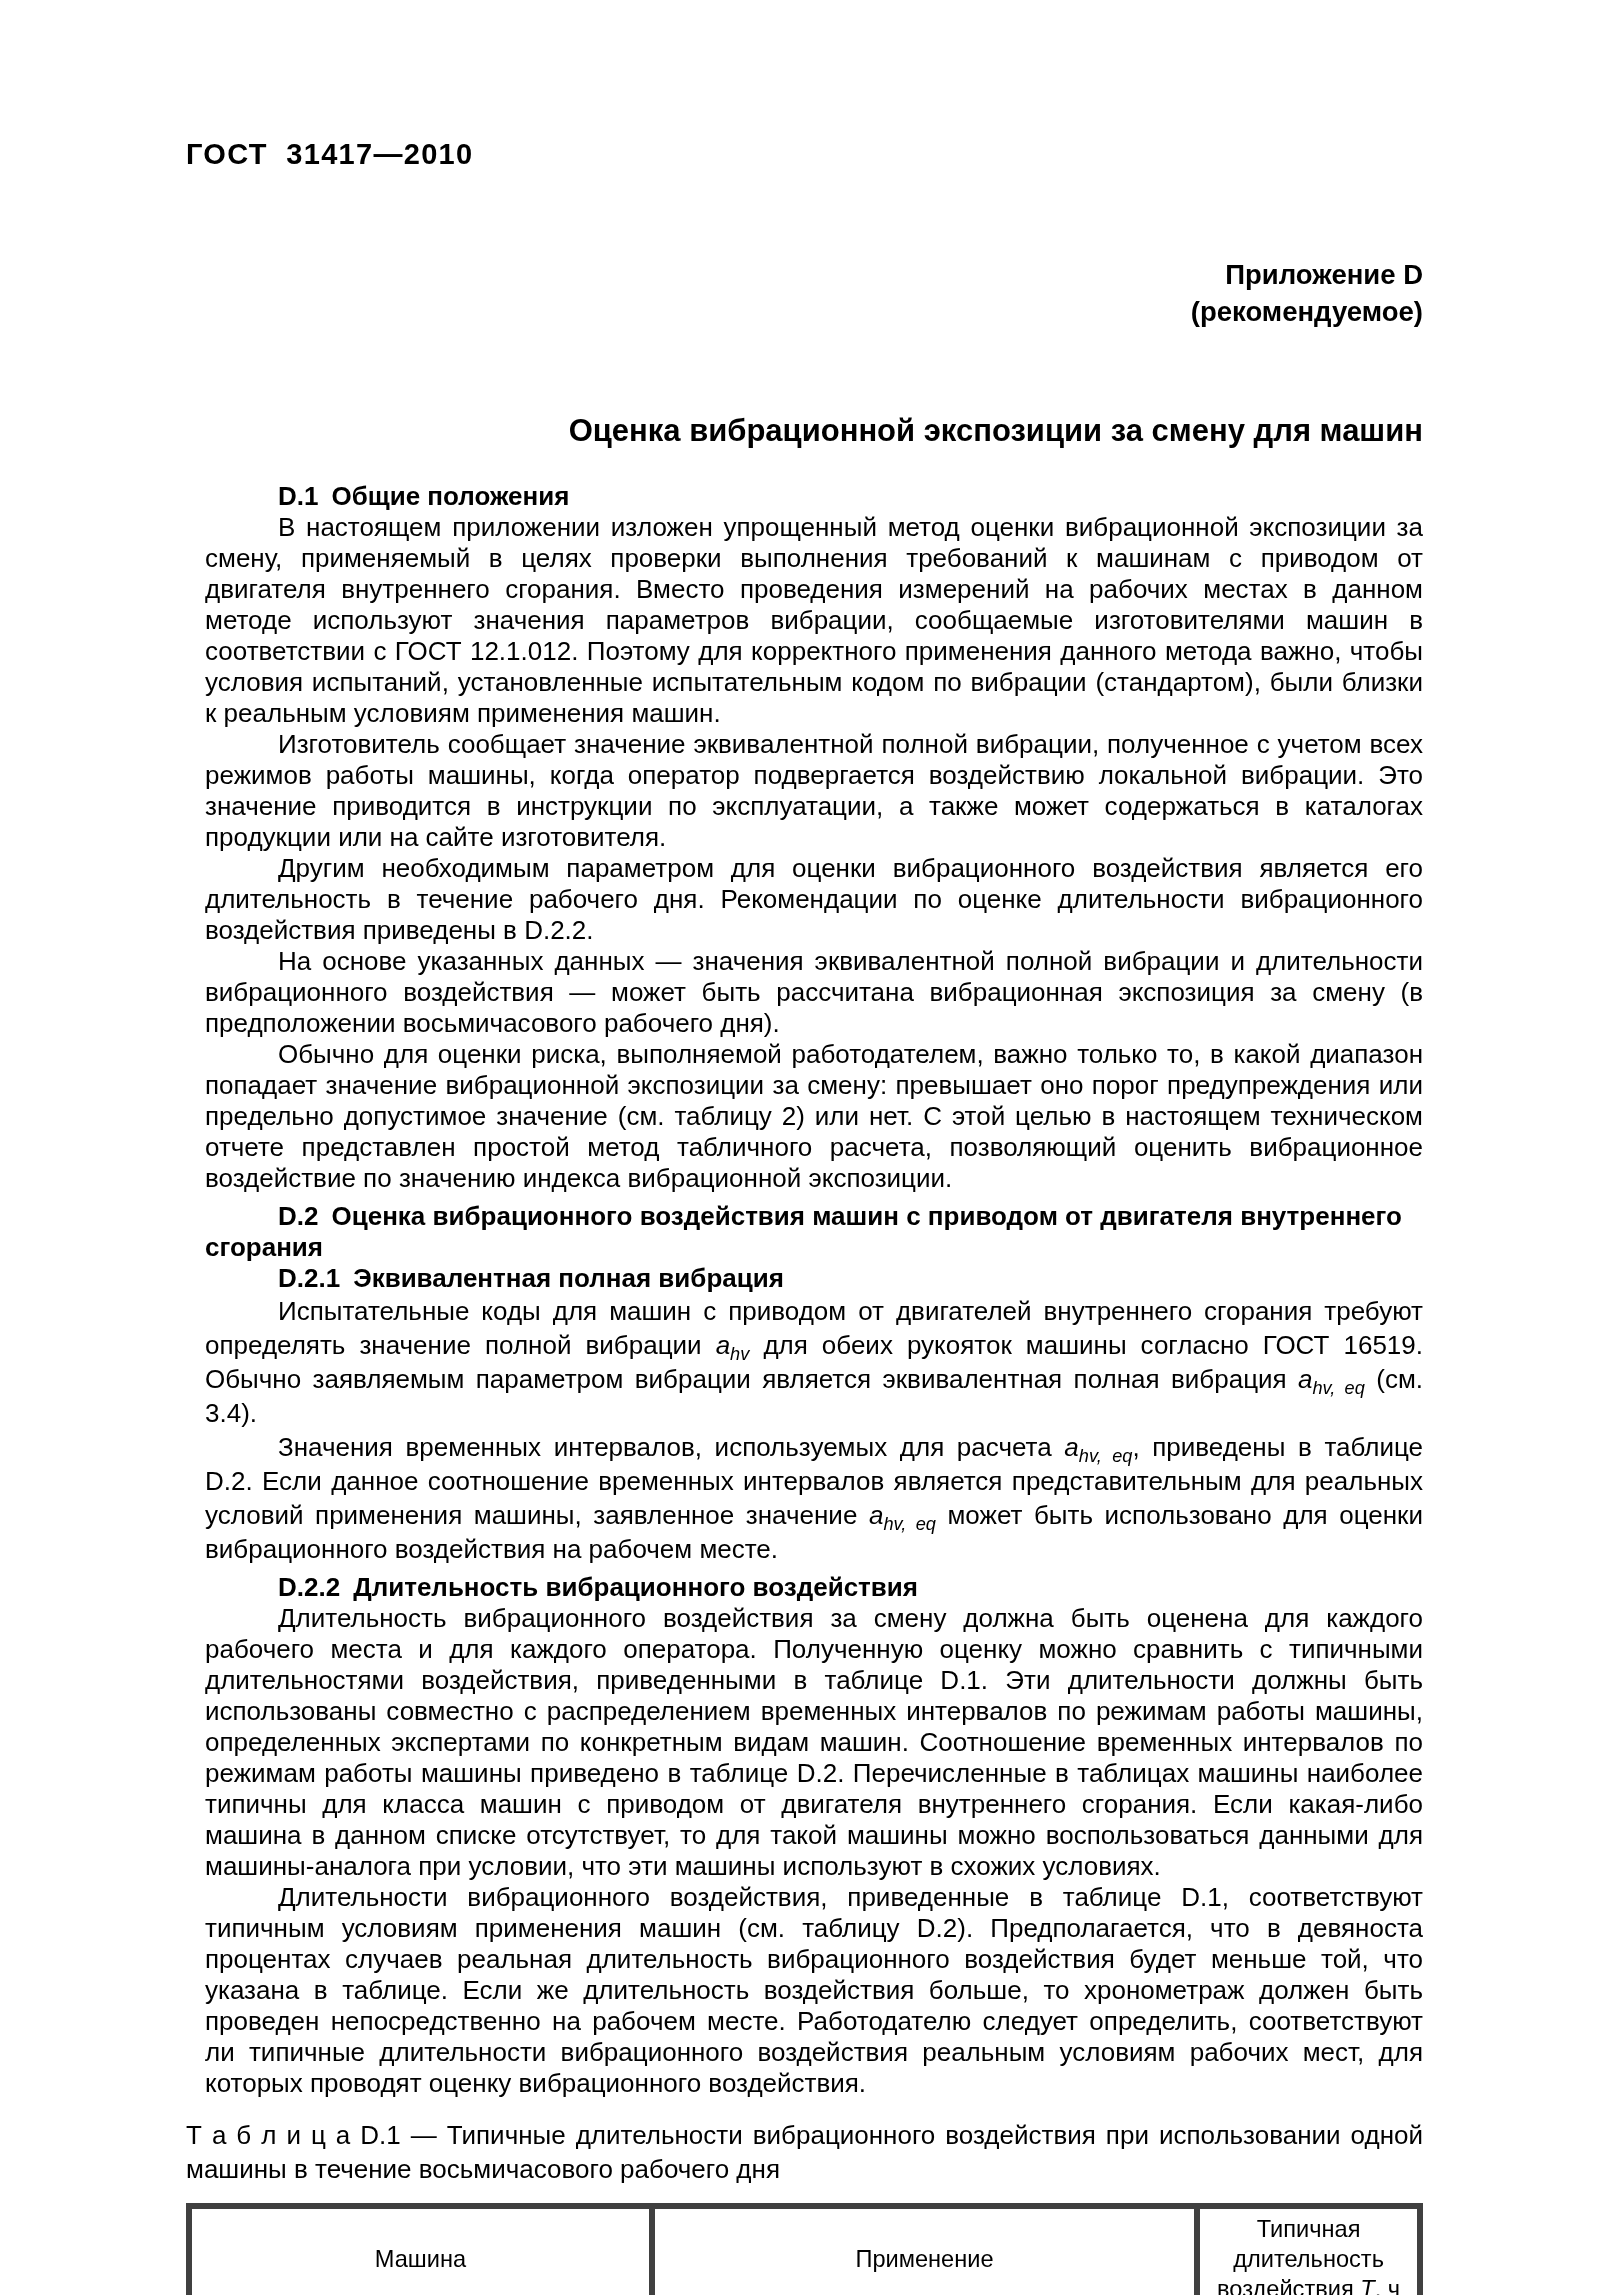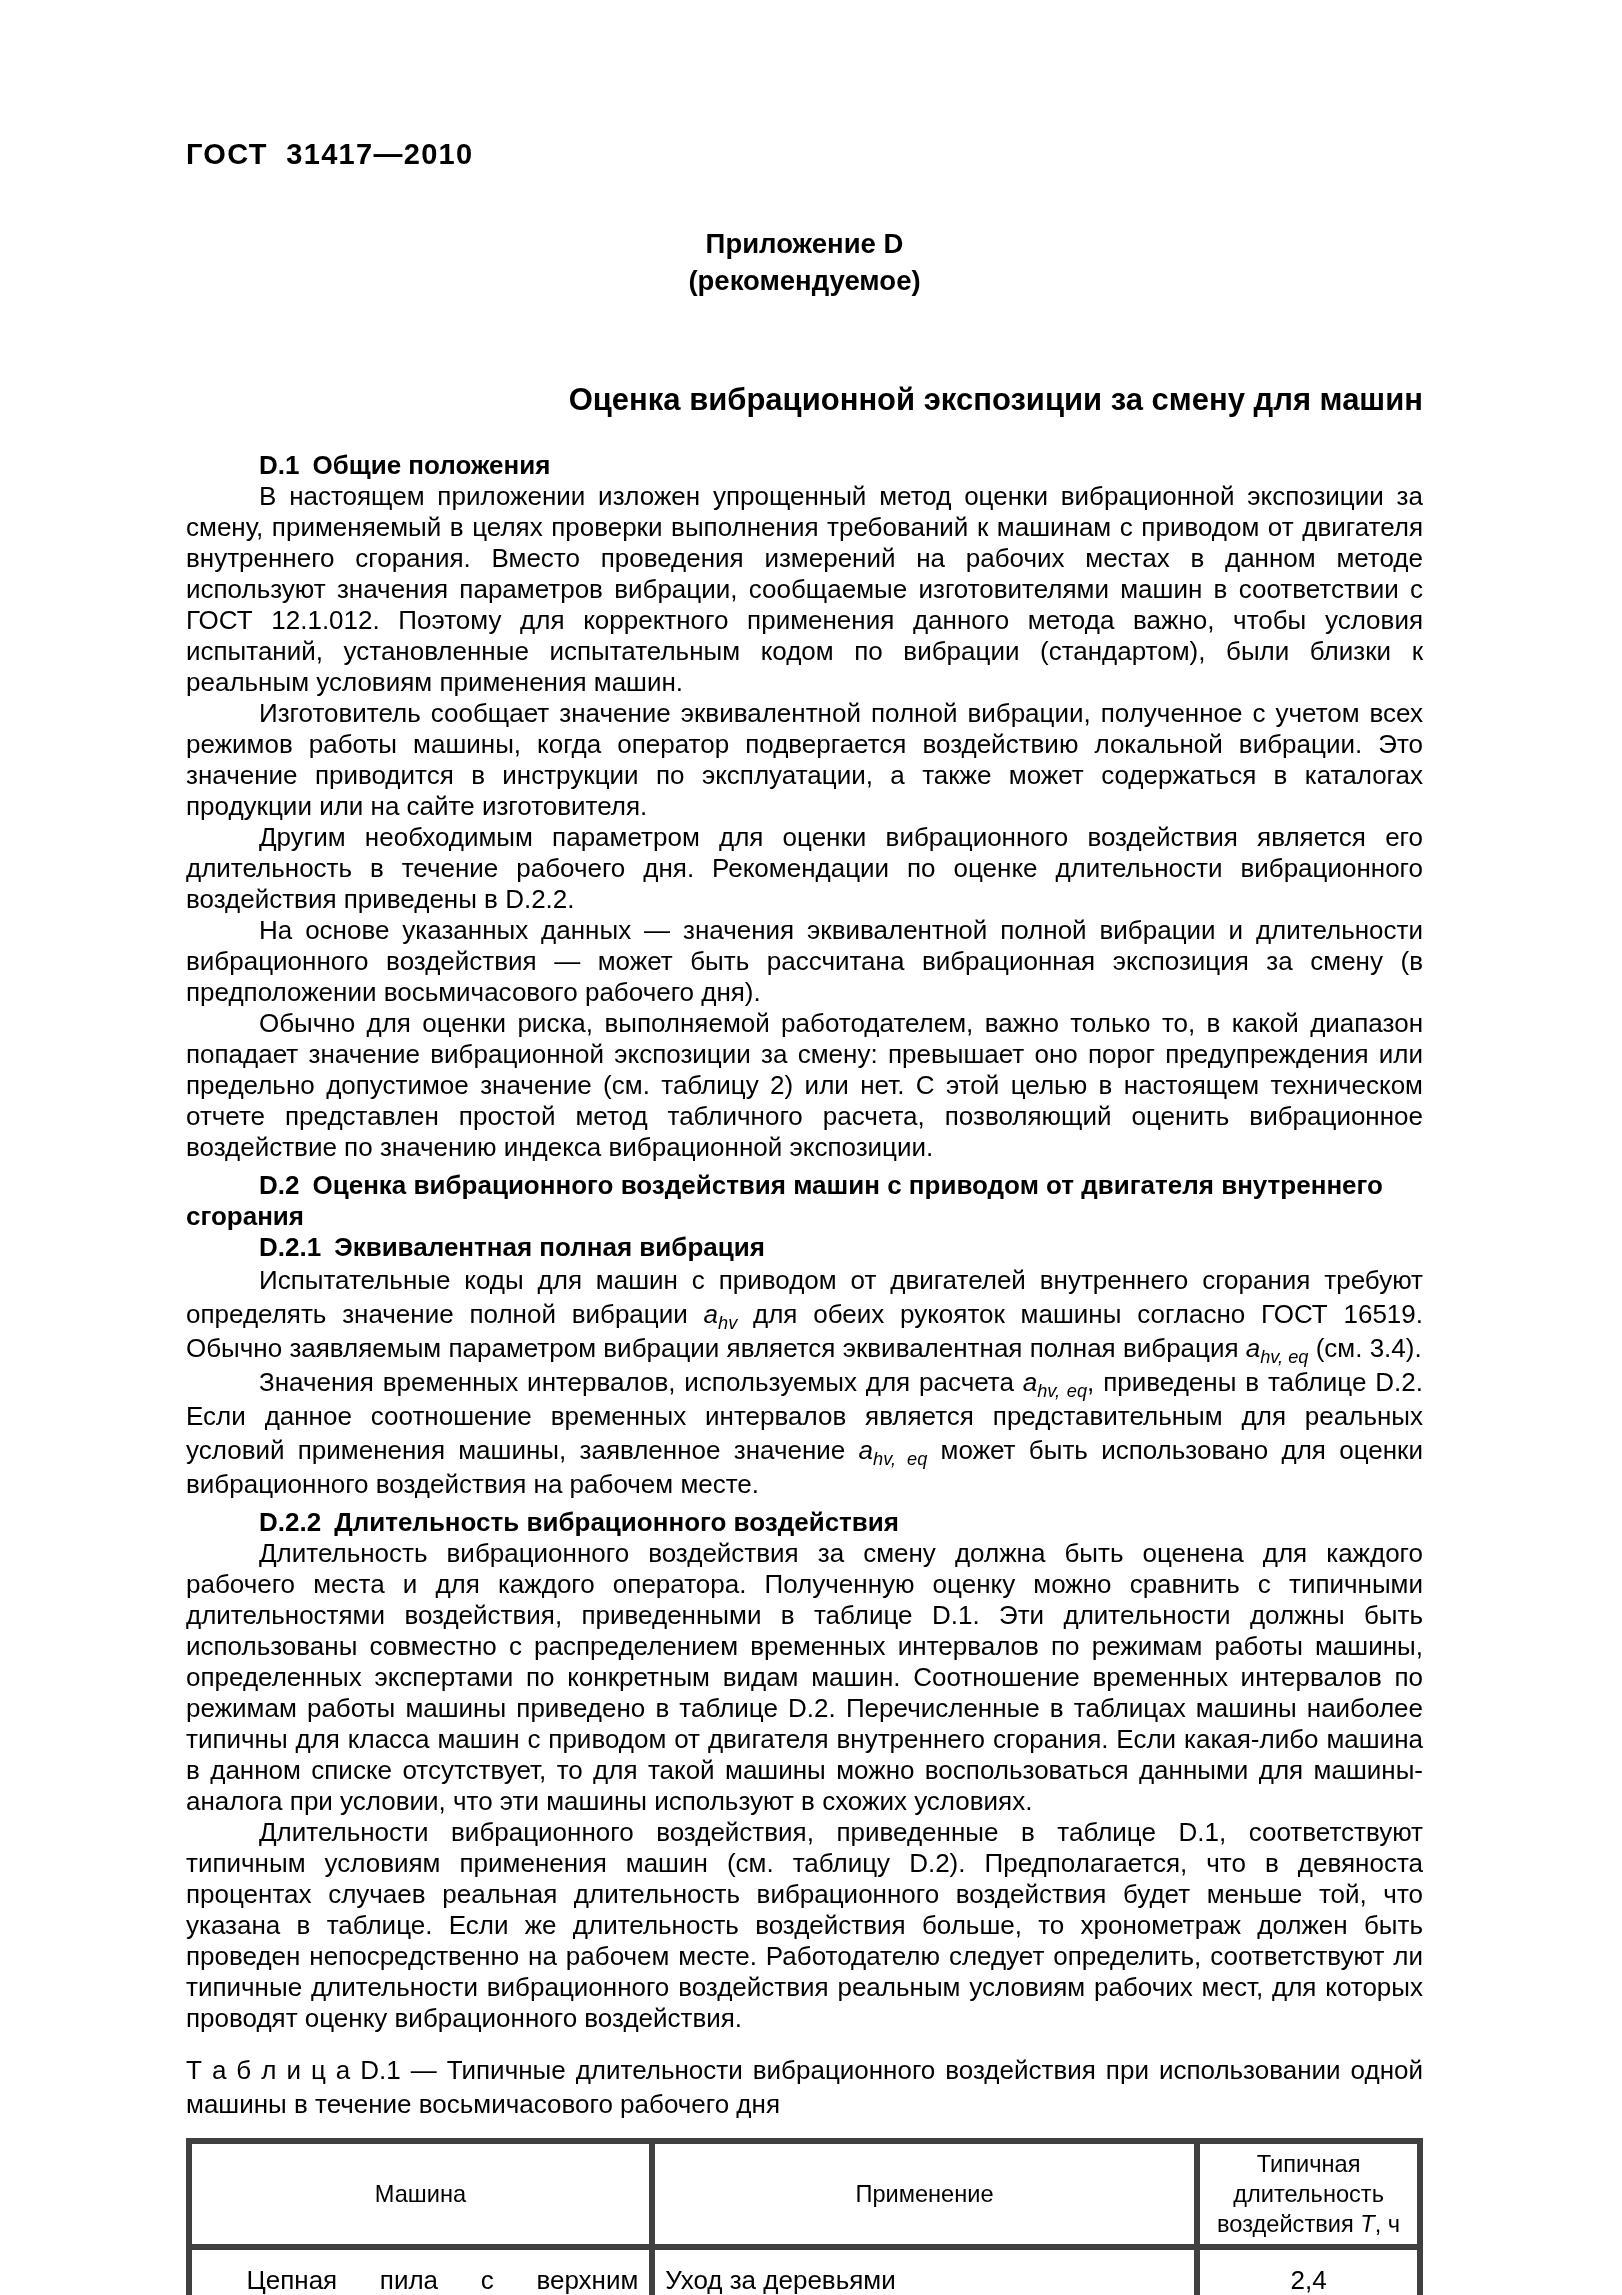--- a/index.html
+++ b/index.html
@@ -19,34 +19,34 @@
     padding: 137px 116px 0 186px;
   }
   .gost-header {
     font-size: 29px;
     font-weight: bold;
     letter-spacing: 1.3px;
     line-height: 34px;
     word-spacing: 9.2px;
   }
   .appendix {
-    margin-top: 54px;
-    text-align: center;
+    margin-top: 85px;
+    text-align: right;
     font-weight: bold;
     font-size: 27.5px;
     line-height: 37px;
   }
   .doc-title {
     margin-top: 80px;
     text-align: right;
     font-weight: bold;
     font-size: 31px;
     line-height: 41px;
   }
-  .blocks { margin-top: 30px; }
+  .blocks { margin-top: 30px; margin-left: 19px; }
   .para, .heading {
     margin: 0;
     font-size: 26px;
     line-height: 31px;
     text-align: justify;
     text-indent: 73px;
   }
   .heading {
     font-weight: bold;
     text-align: left;

